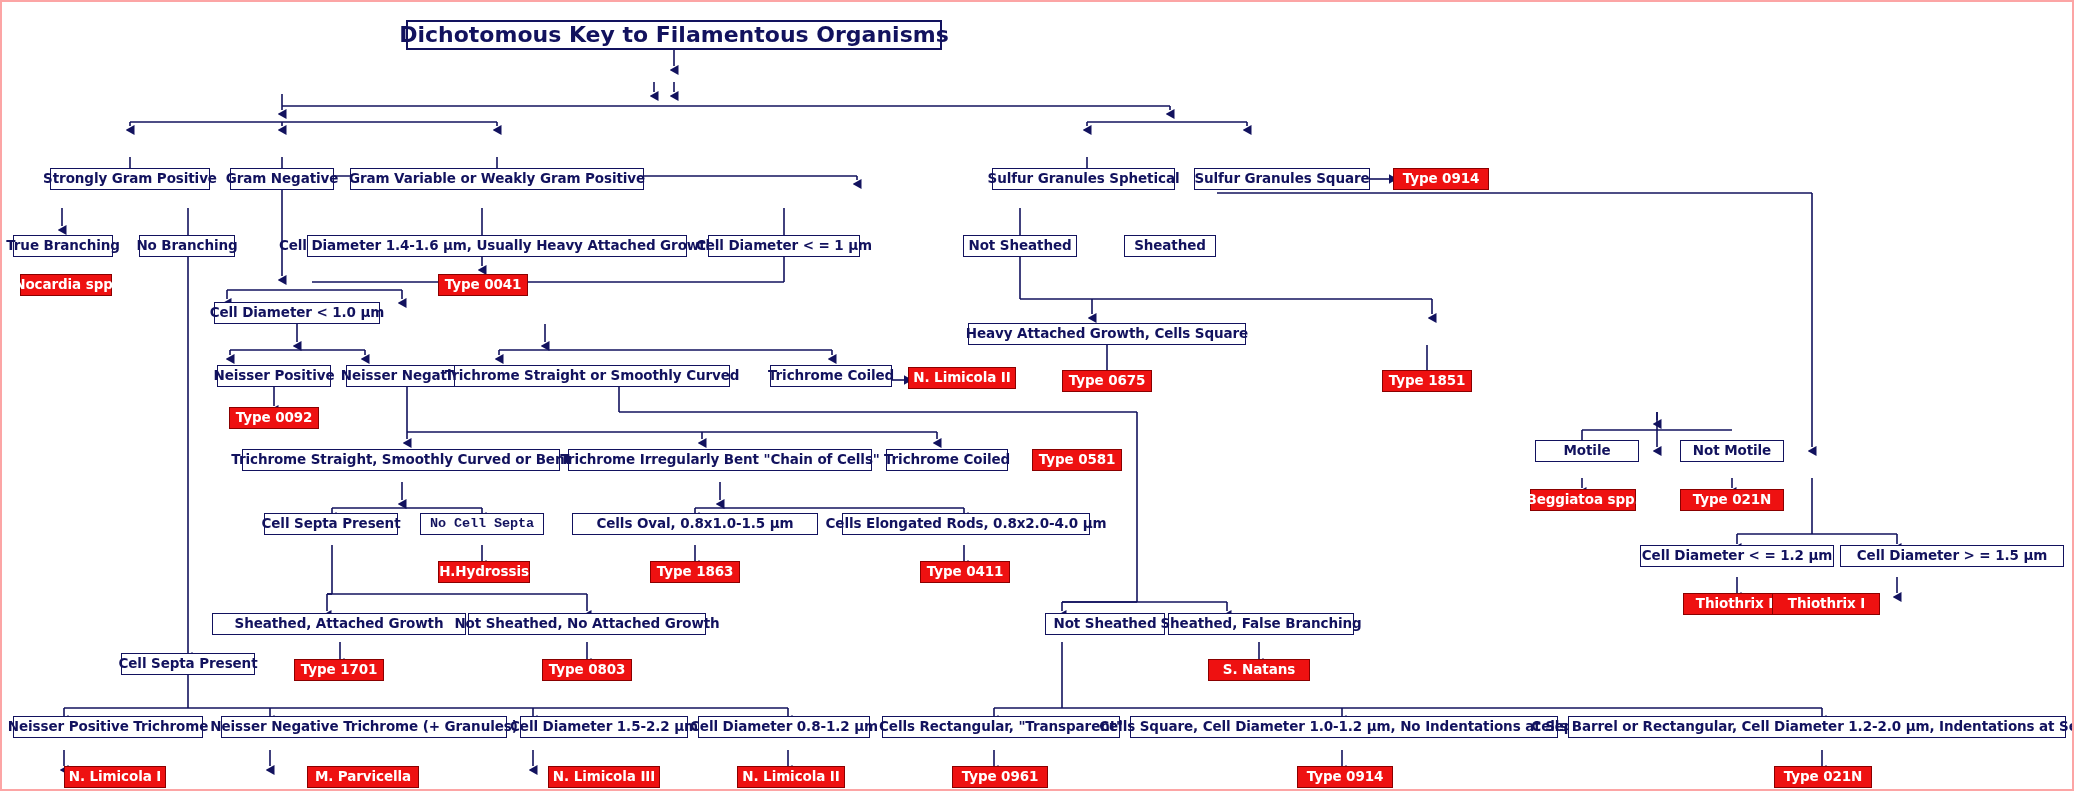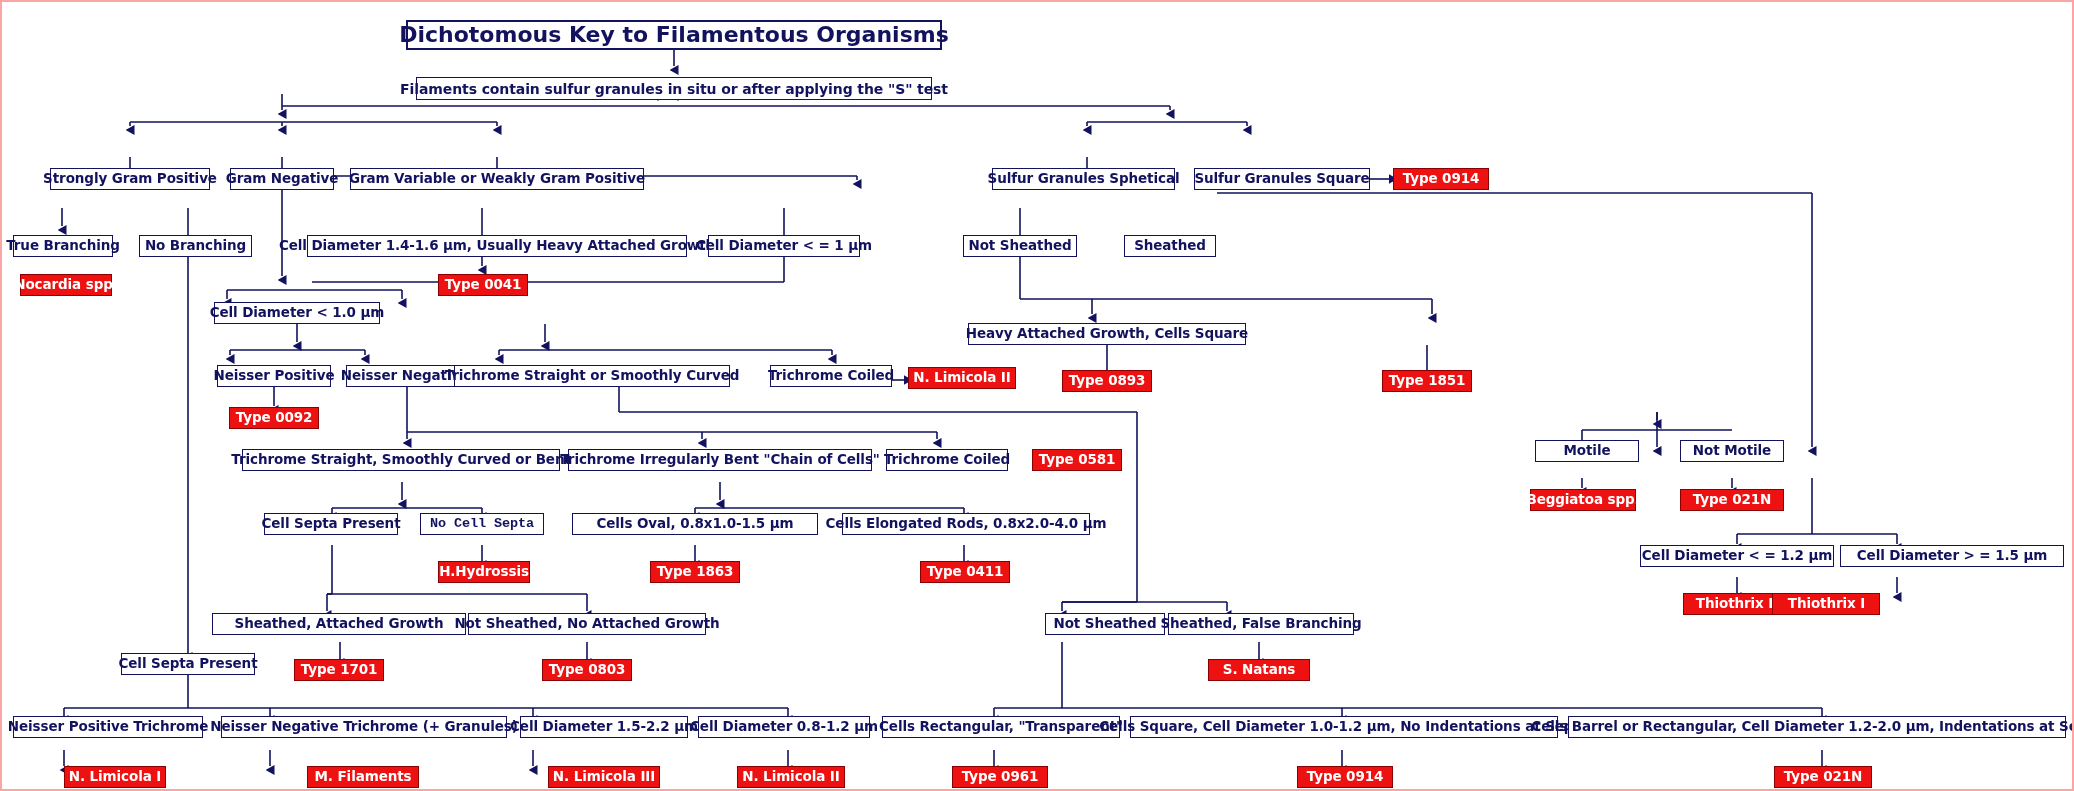--- a/index.html
+++ b/index.html
@@ -238,49 +238,48 @@
 
       <path d="M1105,343 L1105,369" marker-end="url(#ar)"></path>
 
       <path d="M1425,343 L1425,369" marker-end="url(#ar)"></path>
 
     </g>
   </svg>
 
   <div class="node title" style="left:404px; top:18px; width:536px;">Dichotomous Key to Filamentous Organisms</div>
 
-  <div class="node root" style="left:414px; top:75px; width:516px;">Filaments contain sulfur granules in situ or after applying the "S" test</div>
 
   <div class="node" style="left:48px; top:166px; width:160px;">Strongly Gram Positive</div>
   <div class="node" style="left:228px; top:166px; width:104px;">Gram Negative</div>
   <div class="node" style="left:348px; top:166px; width:294px;">Gram Variable or Weakly Gram Positive</div>
   <div class="node" style="left:990px; top:166px; width:183px;">Sulfur Granules Sphetical</div>
   <div class="node" style="left:1192px; top:166px; width:176px;">Sulfur Granules Square</div>
   <div class="node term" style="left:1391px; top:166px; width:96px;">Type 0914</div>
 
   <div class="node" style="left:11px; top:233px; width:100px;">True Branching</div>
-  <div class="node" style="left:137px; top:233px; width:113px;">No Branching</div>
+  <div class="node" style="left:137px; top:233px; width:96px;">No Branching</div>
   <div class="node" style="left:305px; top:233px; width:380px;">Cell Diameter 1.4-1.6 μm, Usually Heavy Attached Growth</div>
   <div class="node" style="left:706px; top:233px; width:152px;">Cell Diameter &lt; = 1 μm</div>
   <div class="node" style="left:961px; top:233px; width:114px;">Not Sheathed</div>
   <div class="node" style="left:1122px; top:233px; width:92px;">Sheathed</div>
 
   <div class="node term" style="left:18px; top:272px; width:92px;">Nocardia spp.</div>
   <div class="node term" style="left:436px; top:272px; width:90px;">Type 0041</div>
 
   <div class="node" style="left:212px; top:300px; width:166px;">Cell Diameter &lt; 1.0 μm</div>
   <div class="node" style="left:966px; top:321px; width:278px;">Heavy Attached Growth, Cells Square</div>
 
   <div class="node" style="left:215px; top:363px; width:114px;">Neisser Positive</div>
   <div class="node" style="left:344px; top:363px; width:118px;">Neisser Negative</div>
   <div class="node" style="left:452px; top:363px; width:276px;">Trichrome Straight or Smoothly Curved</div>
   <div class="node" style="left:768px; top:363px; width:122px;">Trichrome Coiled</div>
   <div class="node term" style="left:906px; top:365px; width:108px;">N. Limicola II</div>
 
-  <div class="node term" style="left:1060px; top:368px; width:90px;">Type 0893</div>
+  <div class="node term" style="left:1060px; top:368px; width:90px;">Type 0675</div>
   <div class="node term" style="left:1380px; top:368px; width:90px;">Type 1851</div>
 
   <div class="node term" style="left:227px; top:405px; width:90px;">Type 0092</div>
 
   <div class="node" style="left:240px; top:447px; width:318px;">Trichrome Straight, Smoothly Curved or Bent</div>
   <div class="node" style="left:566px; top:447px; width:304px;">Trichrome Irregularly Bent "Chain of Cells"</div>
   <div class="node" style="left:884px; top:447px; width:122px;">Trichrome Coiled</div>
   <div class="node term" style="left:1030px; top:447px; width:90px;">Type 0581</div>
 
   <div class="node" style="left:1533px; top:438px; width:104px;">Motile</div>
@@ -316,20 +315,20 @@
 
   <div class="node" style="left:11px; top:714px; width:190px;">Neisser Positive Trichrome</div>
   <div class="node" style="left:219px; top:714px; width:286px;">Neisser Negative Trichrome (+ Granules)</div>
   <div class="node" style="left:518px; top:714px; width:168px;">Cell Diameter 1.5-2.2 μm</div>
   <div class="node" style="left:696px; top:714px; width:172px;">Cell Diameter 0.8-1.2 μm</div>
   <div class="node" style="left:880px; top:714px; width:238px;">Cells Rectangular, "Transparent"</div>
   <div class="node" style="left:1128px; top:714px; width:428px;">Cells Square, Cell Diameter 1.0-1.2 μm, No Indentations at Septa</div>
   <div class="node" style="left:1566px; top:714px; width:498px;">Cells Barrel or Rectangular, Cell Diameter 1.2-2.0 μm, Indentations at Septa</div>
 
   <div class="node term" style="left:62px; top:764px; width:102px;">N. Limicola I</div>
-  <div class="node term" style="left:305px; top:764px; width:112px;">M. Filaments</div>
+  <div class="node term" style="left:305px; top:764px; width:112px;">M. Parvicella</div>
   <div class="node term" style="left:546px; top:764px; width:112px;">N. Limicola III</div>
   <div class="node term" style="left:735px; top:764px; width:108px;">N. Limicola II</div>
   <div class="node term" style="left:950px; top:764px; width:96px;">Type 0961</div>
   <div class="node term" style="left:1295px; top:764px; width:96px;">Type 0914</div>
   <div class="node term" style="left:1772px; top:764px; width:98px;">Type 021N</div>
 
 </div>
 
 </body></html>

